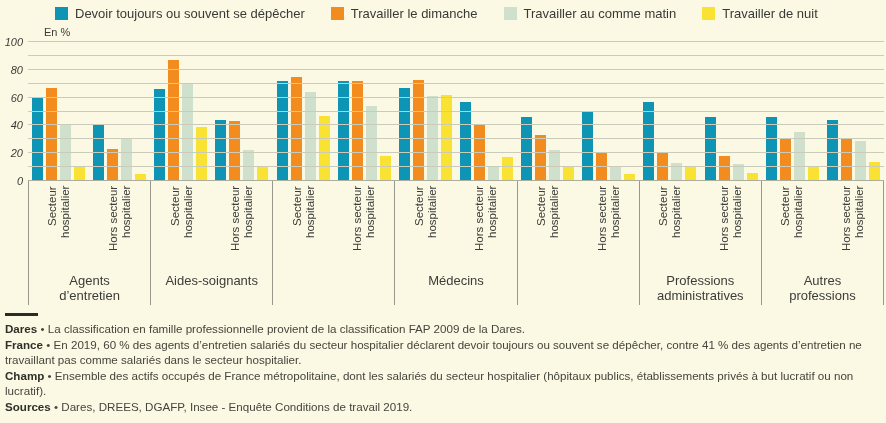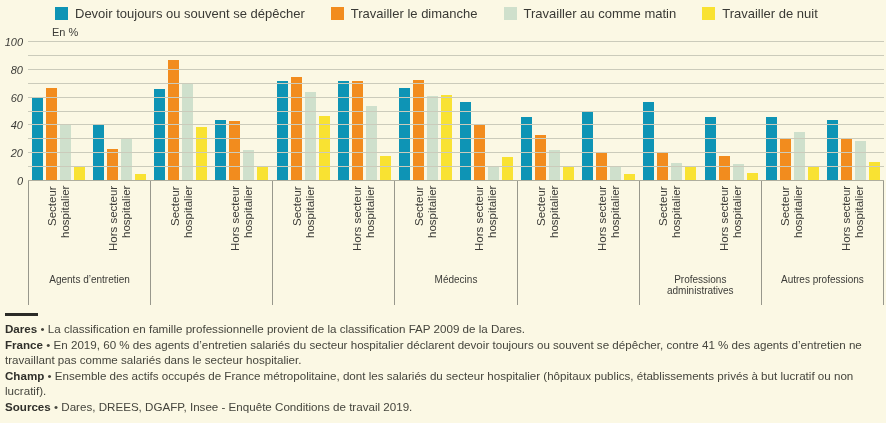--- a/index.html
+++ b/index.html
@@ -3,40 +3,40 @@
 <meta charset="utf-8">
 <style>
   html,body{margin:0;padding:0;background:#fff;}
   .fig{position:relative;width:886px;height:423px;background:#fbf8e4;overflow:hidden;
        font-family:"Liberation Sans",sans-serif;color:#3c3c38;}
   
   .legend{position:absolute;left:55px;top:6px;display:flex;gap:26px;align-items:center;}
   .legend-item{display:flex;align-items:center;gap:7px;font-size:13px;color:#3a3a35;white-space:nowrap;}
   .swatch{width:13px;height:13px;flex:none;}
   
-  .unit{position:absolute;left:52px;top:26px;font-size:11px;}
+  .unit{position:absolute;left:44px;top:26px;font-size:11px;}
   .ylabs{position:absolute;left:0;top:42px;width:26px;height:139px;}
   .ylab{position:absolute;right:3px;font-size:11px;color:#3c3c38;font-style:italic;}
   
   .plot{position:absolute;left:28px;top:42px;width:856px;height:139px;}
   .grid{position:absolute;left:0;right:0;height:1px;background:#cbcbbb;}
   .grid.zero{background:#aeae9e;}
   .bars-row{position:absolute;left:0;top:0;width:100%;height:100%;display:flex;}
   .bargroup{flex:1;display:flex;justify-content:space-around;align-items:flex-end;}
   .subgroup{display:flex;gap:3px;align-items:flex-end;height:100%;}
   .bar{width:11px;}
   
   .xaxis{position:absolute;left:28px;top:181px;width:856px;height:124px;display:flex;}
   .xgroup{flex:1;border-right:1px solid #98988c;padding-top:5px;display:flex;flex-direction:column;min-width:0;}
   .xgroup:first-child{border-left:1px solid #98988c;}
   .sublabels{display:flex;justify-content:space-around;height:84px;}
   .sublabel{width:53px;display:flex;justify-content:center;align-items:flex-start;}
   .vtext{writing-mode:vertical-rl;transform:rotate(180deg);font-size:11.5px;line-height:1.12;
          max-height:84px;text-align:end;color:#3c3c38;}
-  .glabel{text-align:center;font-size:10px;line-height:1.12;color:#3c3c38;margin-top:4px;padding:0 10px;}
+  .glabel{text-align:center;font-size:13px;line-height:1.12;color:#3c3c38;margin-top:4px;padding:0 10px;}
   
   .rule{position:absolute;left:5px;top:313px;width:33px;height:3px;background:#2b2b27;}
   .notes{position:absolute;left:5px;top:321px;width:876px;font-size:11.6px;line-height:1.3;color:#45453d;}
   .notes p{margin:0 0 1px 0;}
   .nlabel{font-weight:bold;color:#30302b;}
 </style>
 </head>
 <body>
 
 <div class="fig">
@@ -197,20 +197,21 @@
       </div>
       <div class="xgroup">
         <div class="sublabels">
           <div class="sublabel">
             <div class="vtext">Secteur hospitalier</div>
           </div>
           <div class="sublabel">
             <div class="vtext">Hors secteur hospitalier</div>
           </div>
         </div>
+        <div class="glabel">Aides-soignants</div>
       </div>
       <div class="xgroup">
         <div class="sublabels">
           <div class="sublabel">
             <div class="vtext">Secteur hospitalier</div>
           </div>
           <div class="sublabel">
             <div class="vtext">Hors secteur hospitalier</div>
           </div>
         </div>

